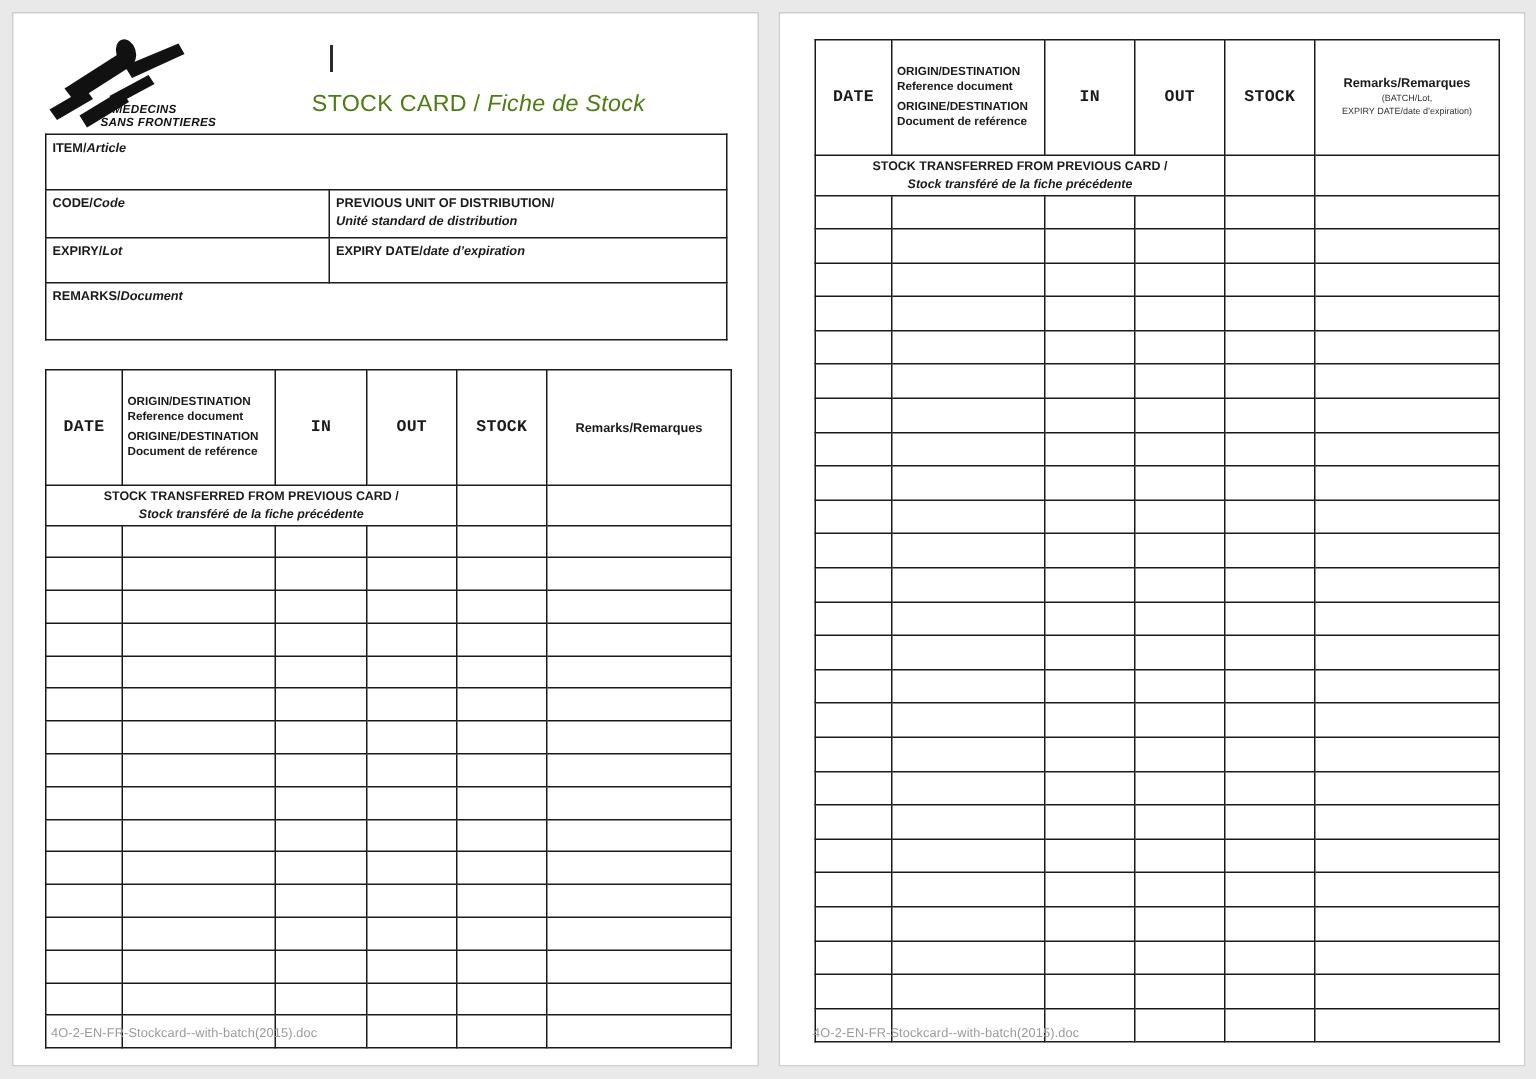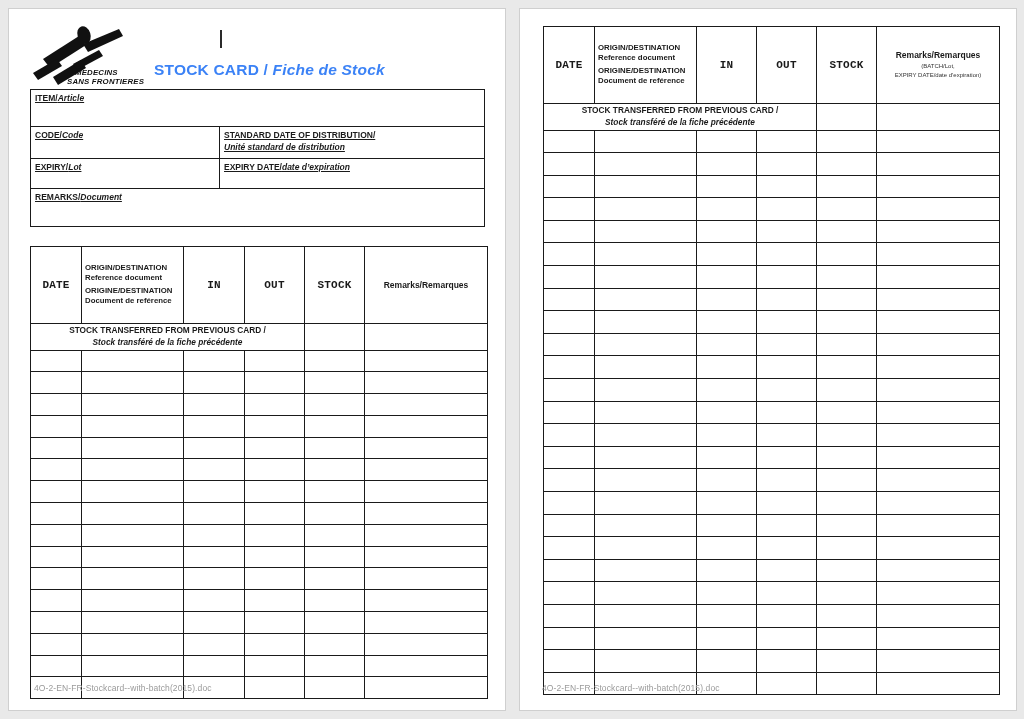--- a/index.html
+++ b/index.html
@@ -21,29 +21,29 @@
 
   
   .logo{position:absolute;left:20px;top:15px;}
 
   
   .caret{position:absolute;left:211px;top:21px;width:1.5px;height:18px;background:#2a2a2a;}
 
   
   .doc-title{
     position:absolute;left:145px;top:52px;width:330px;
-    text-align:left;font-size:15.5px;font-weight:bold;color:#3b82f6;
+    text-align:center;font-size:15.5px;font-weight:normal;color:#4d7c0f;
     letter-spacing:.2px;white-space:nowrap;
   }
   .fr{font-style:italic;}
 
   
   .info-table{
     position:absolute;left:21px;top:80px;width:454px;
-    border-collapse:collapse;table-layout:fixed;text-decoration:underline;
+    border-collapse:collapse;table-layout:fixed;
   }
   .info-table td{
     border:1px solid #1a1a1a;vertical-align:top;
     padding:2px 4px;font-size:8.5px;font-weight:bold;line-height:1.45;
   }
 
   
   .stock-table{
     position:absolute;border-collapse:collapse;table-layout:fixed;
   }
@@ -99,21 +99,21 @@
     <colgroup>
         <col style="width:189px">
         <col style="width:265px">
       </colgroup>
     <tbody>
         <tr style="height:37px">
       <td colspan="2"><span>ITEM/</span><span class="fr">Article</span></td>
     </tr>
     <tr style="height:32px">
       <td><span>CODE/</span><span class="fr">Code</span></td>
-      <td><span>STANDARD DATE OF DISTRIBUTION/</span><br><span class="fr">Unité standard de distribution</span></td>
+      <td><span>PREVIOUS UNIT OF DISTRIBUTION/</span><br><span class="fr">Unité standard de distribution</span></td>
     </tr>
     <tr style="height:30px">
       <td><span>EXPIRY/</span><span class="fr">Lot</span></td>
       <td><span>EXPIRY DATE/</span><span class="fr">date d’expiration</span></td>
     </tr>
     <tr style="height:38px">
       <td colspan="2"><span>REMARKS/</span><span class="fr">Document</span></td>
     </tr>
   </tbody>
     </table>

